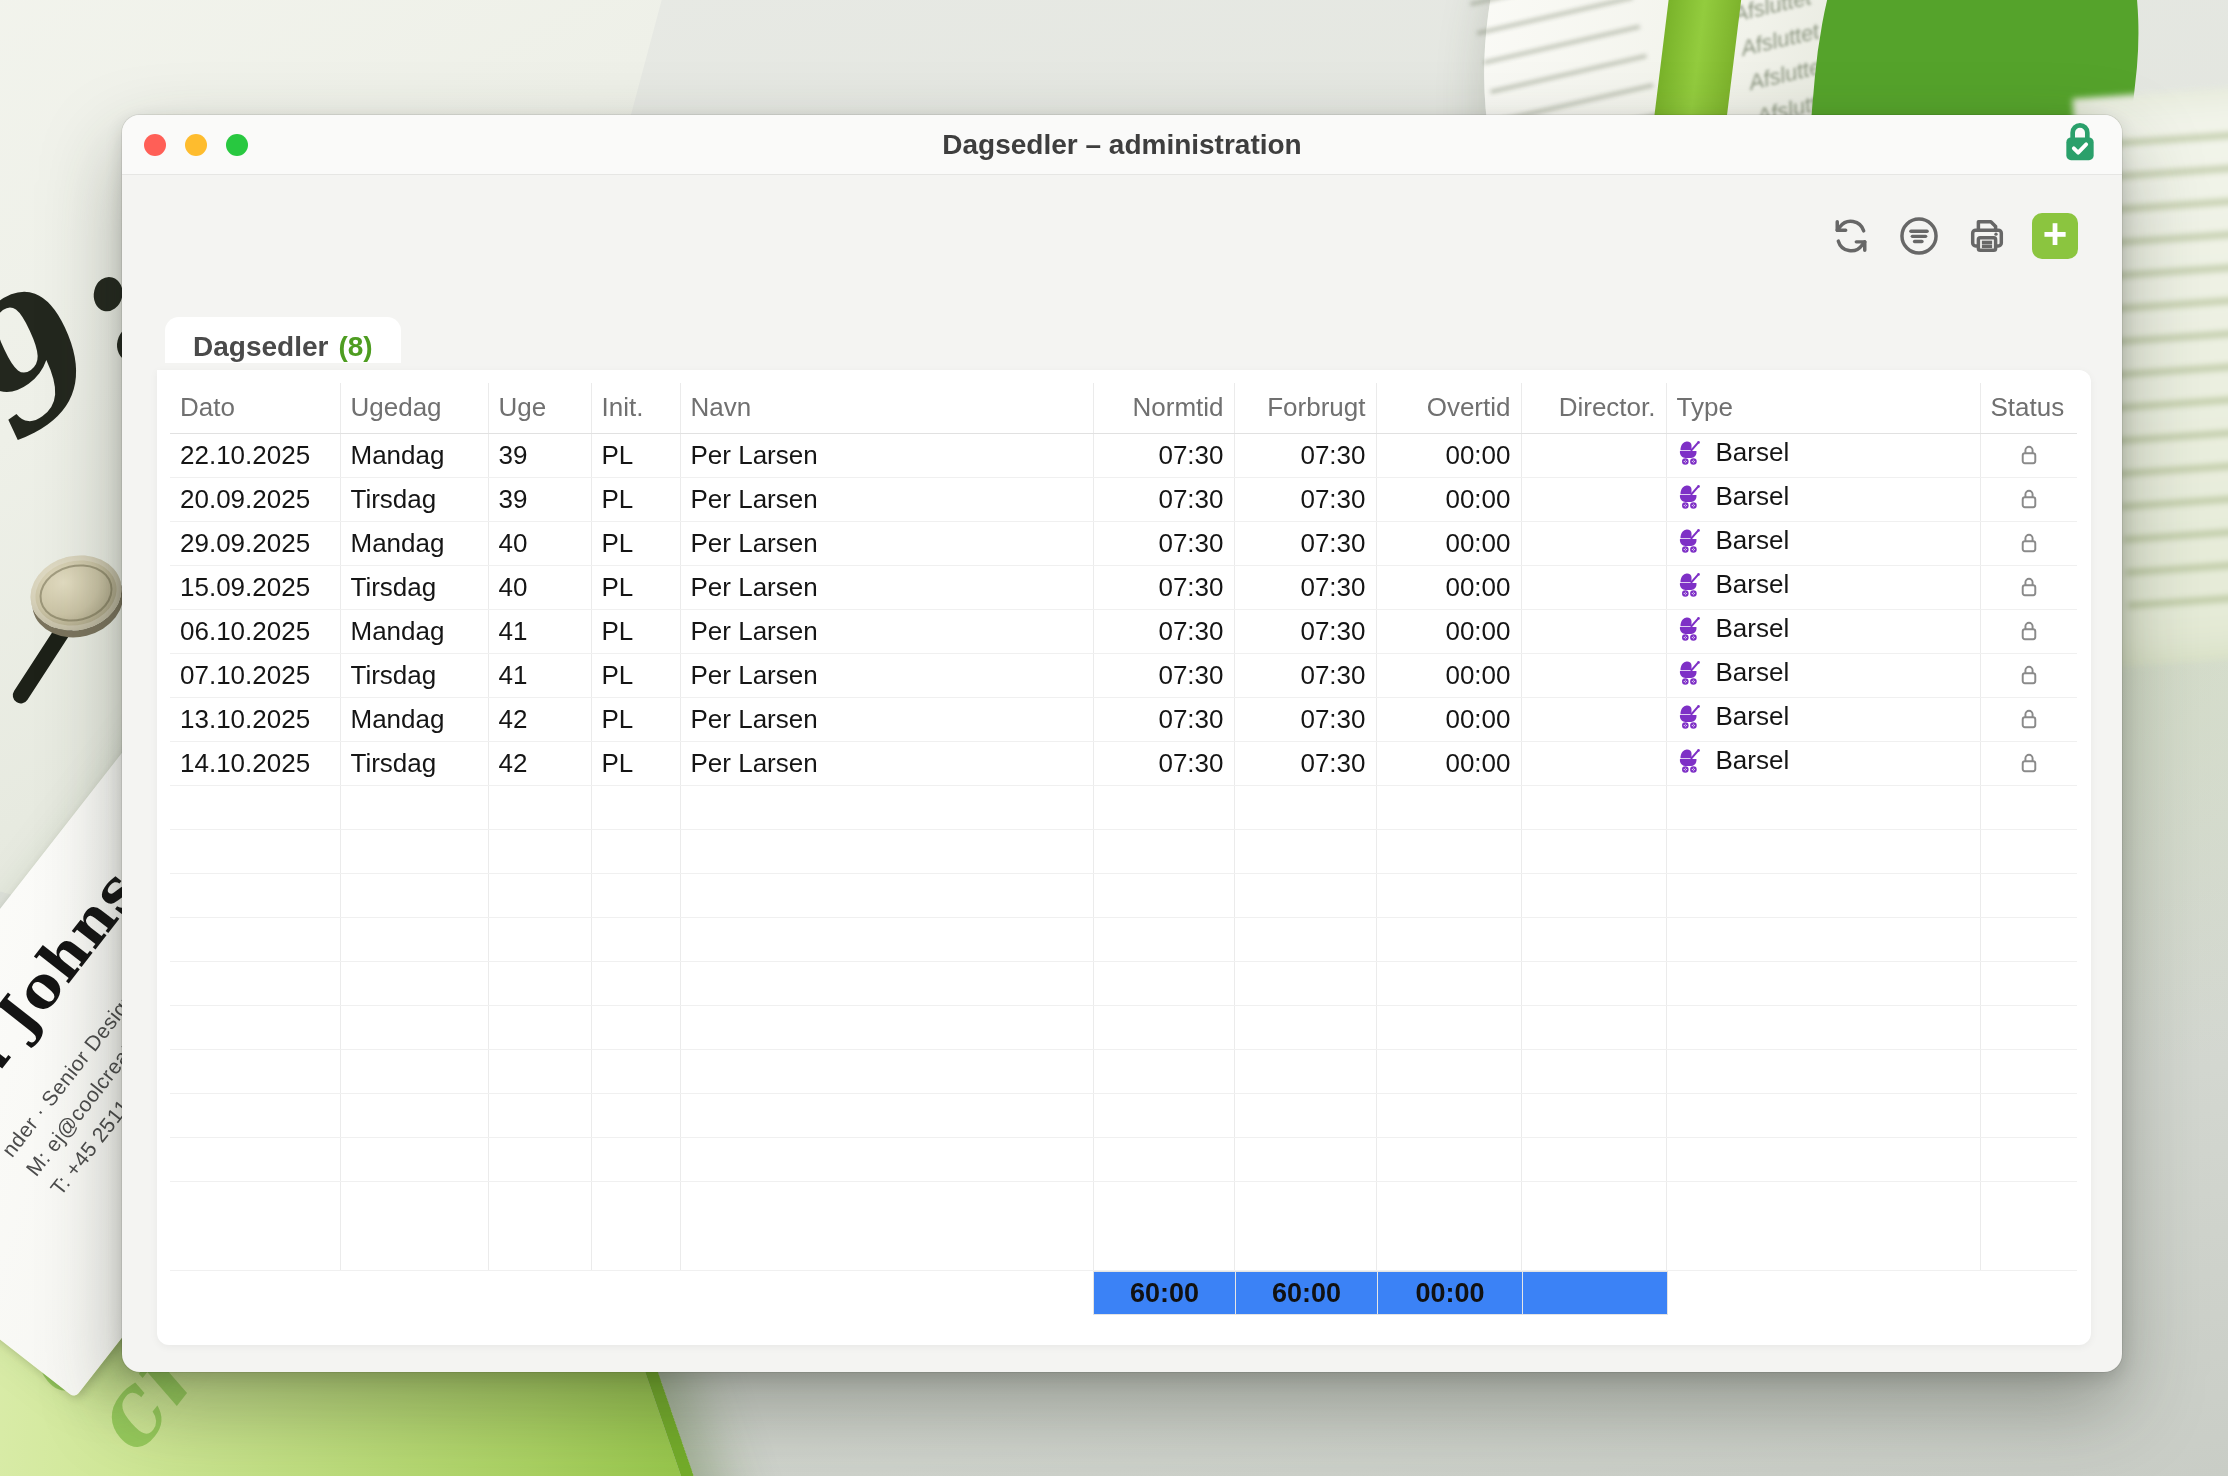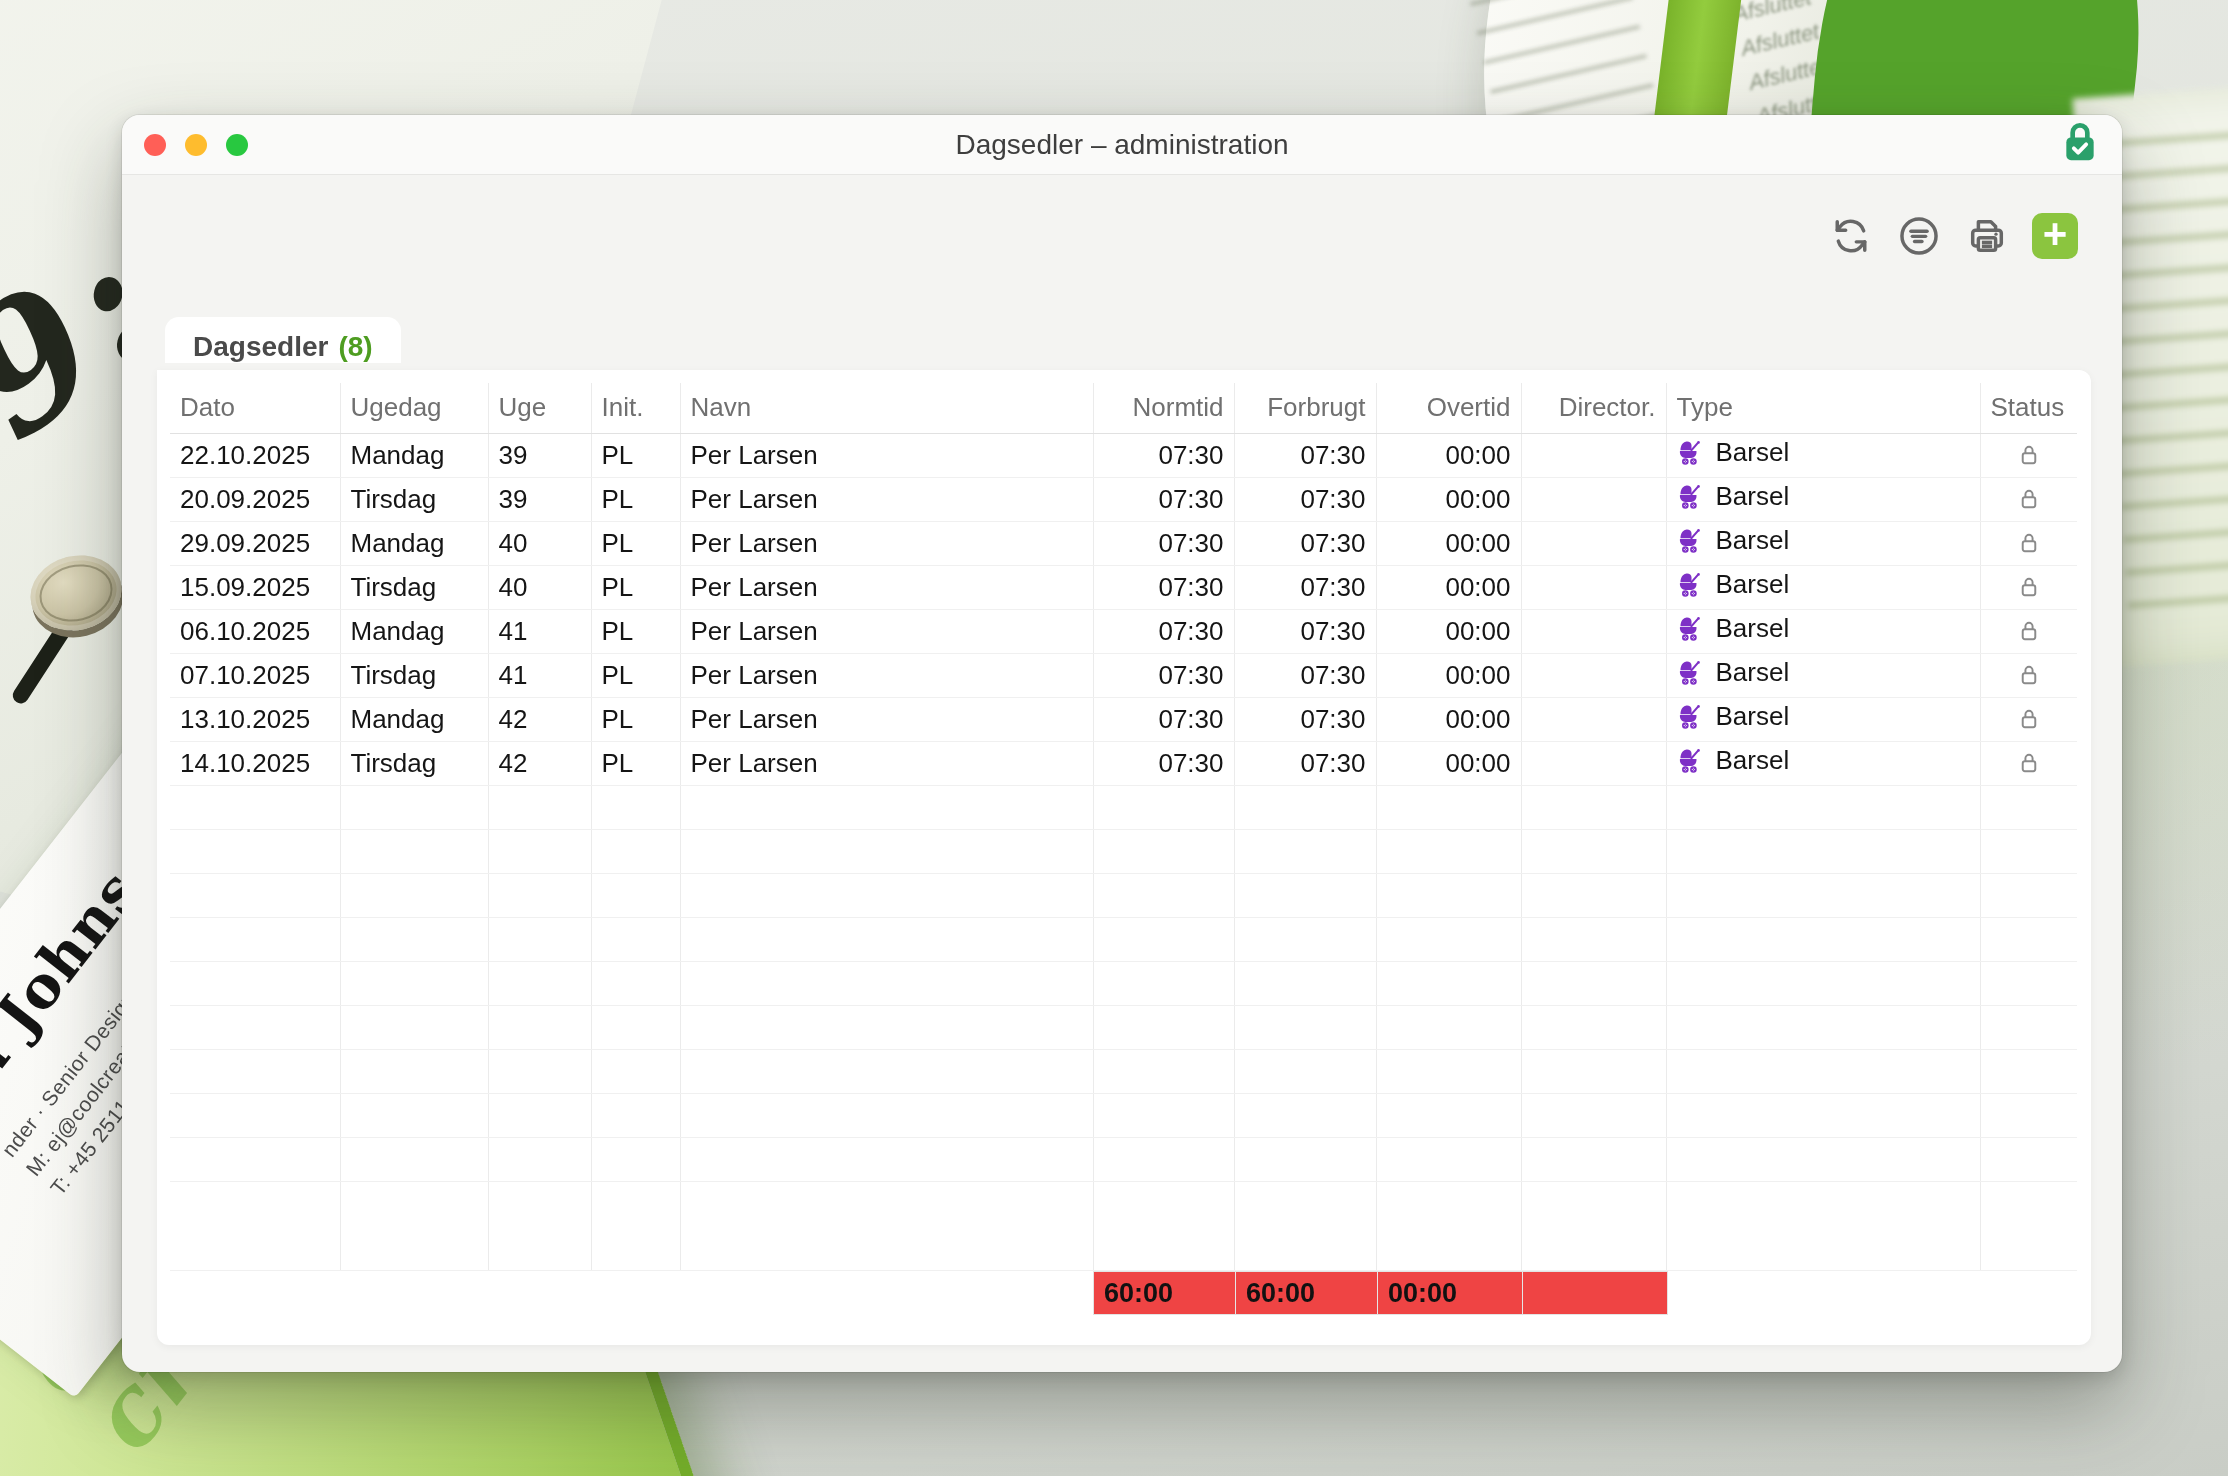--- a/index.html
+++ b/index.html
@@ -56,21 +56,21 @@
 
   
   #window{position:absolute;left:122px;top:115px;width:2000px;height:1257px;border-radius:18px;
     background:#f4f4f2;box-shadow:0 0 0 1px rgba(0,0,0,.07),0 35px 80px rgba(40,45,35,.35),0 6px 18px rgba(0,0,0,.14);}
   .titlebar{position:absolute;left:0;top:0;width:100%;height:60px;background:#fafaf9;
     border-radius:18px 18px 0 0;border-bottom:1px solid #e6e6e4;}
   .lights{position:absolute;left:22px;top:19px;display:flex;gap:19px;}
   .light{width:22px;height:22px;border-radius:50%;}
   .light.red{background:var(--traffic-red);} .light.yellow{background:var(--traffic-yellow);} .light.green{background:var(--traffic-green);}
   .wtitle{position:absolute;left:0;right:0;top:0;height:60px;line-height:60px;text-align:center;
-    font-size:28px;font-weight:normal;color:#3e3e3e;}
+    font-size:28px;font-weight:bold;color:#3e3e3e;}
   .badge{position:absolute;right:22px;top:5px;width:40px;height:50px;}
   .toolbar{position:absolute;right:44px;top:98px;display:flex;gap:22px;align-items:center;}
   .tbtn{width:46px;height:46px;display:flex;align-items:center;justify-content:center;cursor:pointer;}
   .tbtn svg{width:44px;height:44px;}
   .addbtn{width:46px;height:46px;border-radius:10px;background:var(--accent-green);color:#fff;
     font-size:42px;font-weight:600;line-height:40px;text-align:center;cursor:pointer;
     display:flex;align-items:center;justify-content:center;padding-bottom:4px;}
   .tab{position:absolute;left:43px;top:202px;height:46px;background:#fff;border-radius:14px 14px 0 0;
     padding:0 28px;display:flex;align-items:flex-end;font-size:28px;font-weight:bold;color:#4a4a4a;}
   .tab .count{color:var(--count-green);margin-left:10px;font-weight:bold;}
@@ -86,22 +86,22 @@
   .grid th + th, .grid td + td{border-left:1px solid #ebebeb;}
   .al-left{text-align:left;} .al-right{text-align:right;}
   .grid tr.empty-row td{height:44px;}
   .grid tr.empty-row.tall td{height:89px;}
   .type-wrap{display:inline-flex;align-items:center;gap:12px;}
   .stroller svg{width:27px;height:27px;display:block;}
   .lockicon{display:flex;justify-content:center;}
   .lockicon svg{width:26px;height:26px;display:block;}
   .totals{position:absolute;left:936px;top:901px;display:grid;grid-template-columns:141px 142px 145px 145px;
     border:1px solid #e3e3e3;}
-  .tcell{height:42px;line-height:42px;font-size:27px;font-weight:bold;color:#111;text-align:left;
-    padding:0 10px;background:#ef4444;}
+  .tcell{height:42px;line-height:42px;font-size:27px;font-weight:bold;color:#111;text-align:center;
+    padding:0 10px;background:#3b82f6;}
   .tcell + .tcell{border-left:1px solid #e6e6e6;}
 </style>
 </head>
 <body>
 
 <div id="stage">
 
   <div class="wp paper-tl"></div>
   <div class="wp handwriting">9:</div>
   <div class="wp hand-stroke"></div>

